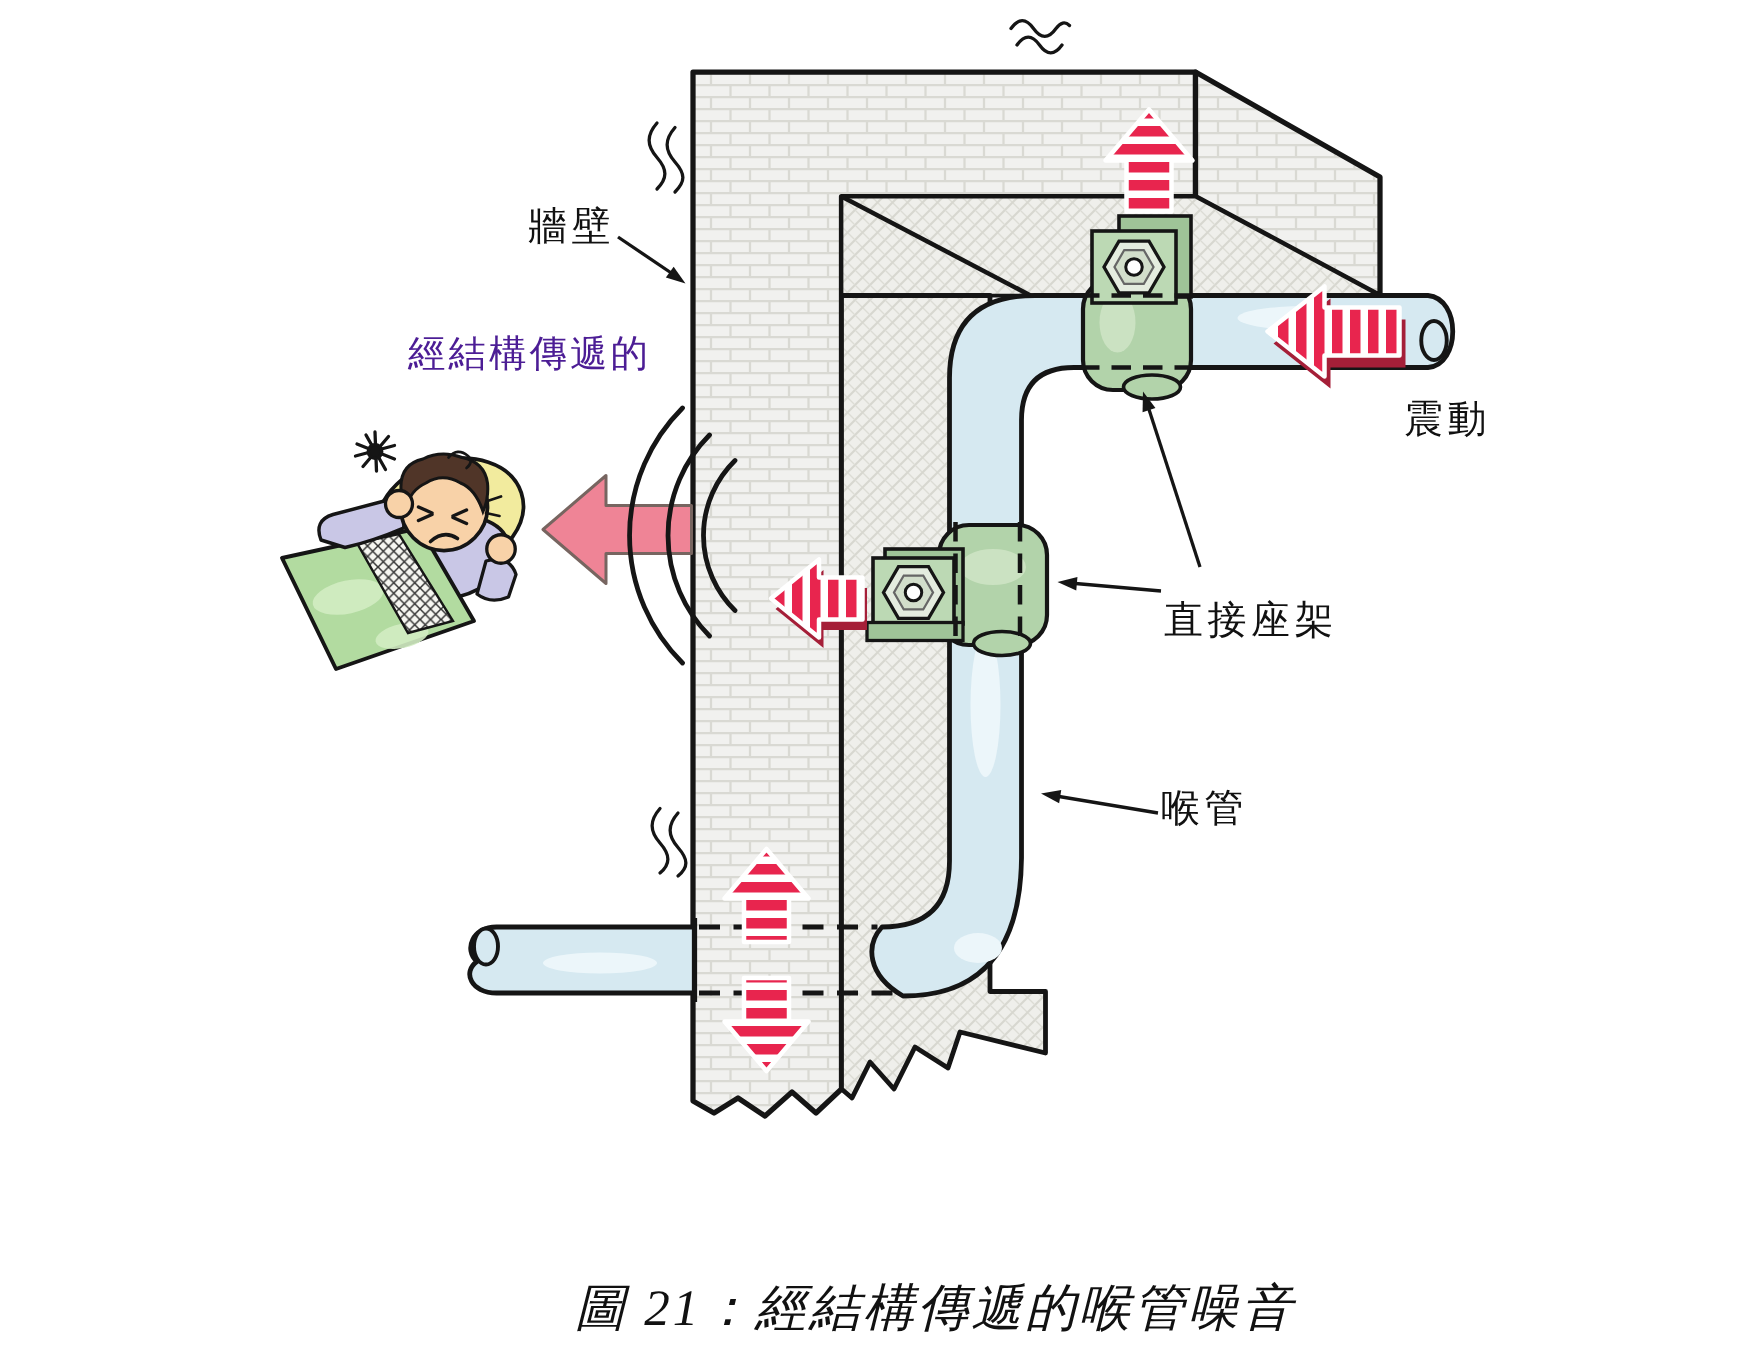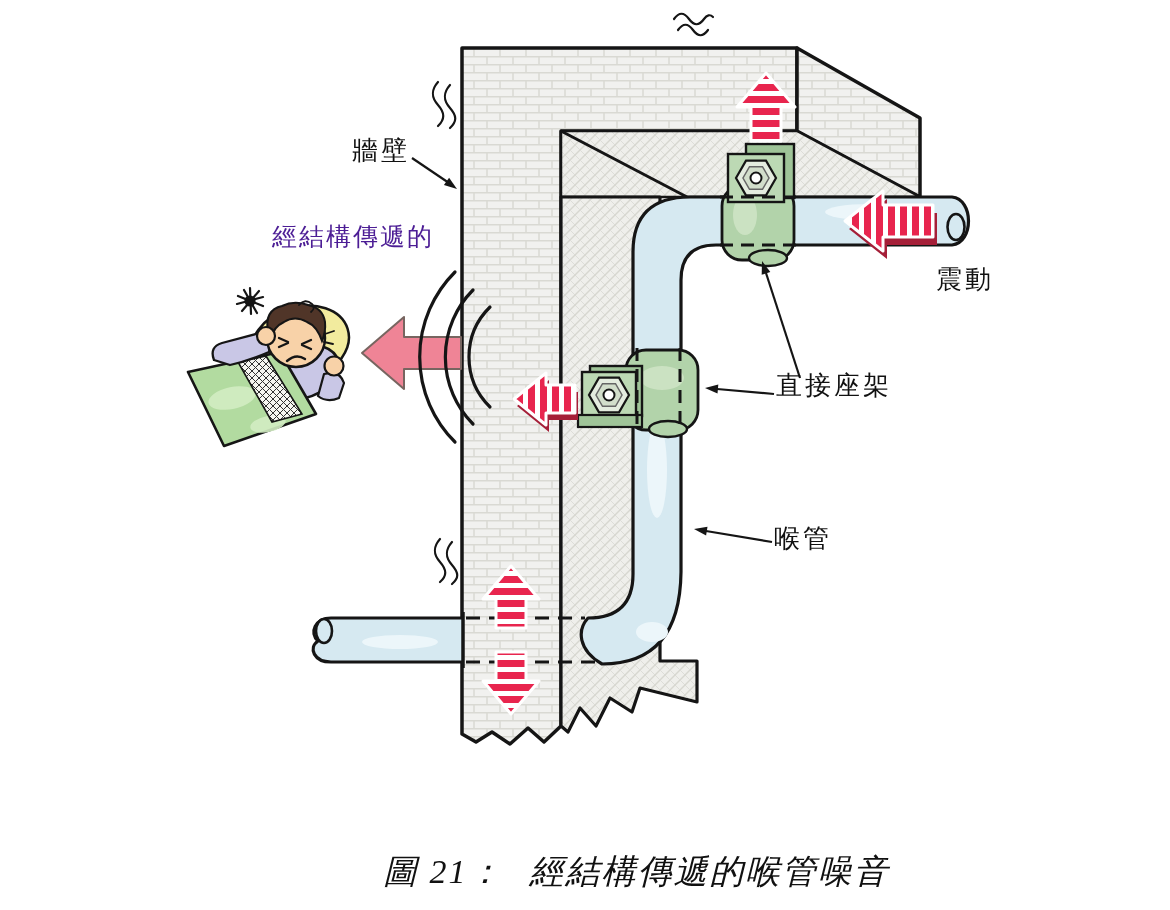--- a/index.html
+++ b/index.html
@@ -3,21 +3,21 @@
 <meta charset="utf-8">
 <style>
   html,body{margin:0;padding:0;background:#ffffff;}
   .stage{position:relative;width:1170px;height:910px;background:#fff;overflow:hidden;
          font-family:"Liberation Serif","DejaVu Serif",serif;}
   .stage svg{position:absolute;left:0;top:0;}
   .lbl{position:absolute;color:#111;font-size:26px;letter-spacing:3px;white-space:nowrap;}
   .lbl-noise{position:absolute;left:258px;top:222px;width:190px;text-align:center;
              font-size:25px;letter-spacing:2px;line-height:30px;color:#4c1d95;}
   .caption{position:absolute;left:383px;top:849px;font-size:34px;font-style:italic;
-           color:#111;display:flex;gap:26px;letter-spacing:2px;white-space:nowrap;}
+           color:#111;display:flex;letter-spacing:2px;white-space:nowrap;}
 </style>
 </head>
 <body>
 
 <div class="stage">
 
 <svg width="1170" height="910" viewBox="0 0 1170 910">
   <defs>
     <pattern id="brick" width="26" height="16" patternUnits="userSpaceOnUse">
       <rect width="26" height="16" style="fill:var(--c-brick_bg,#f1f1ef)"></rect>
@@ -184,21 +184,21 @@
       <polygon points="694,529 707.5,526.7 706.1,535.5" stroke="none"></polygon>
     </g>
   </g>
 </svg>
 
 <div class="lbl" style="left:352px;top:133px;text-align:right;">牆壁</div>
 <div class="lbl-noise">
   <div>經結構傳遞的</div>
 </div>
 <div class="lbl" style="left:906px;top:262px;margin-left:30px;">震動</div>
-<div class="lbl" style="left:776px;top:368px;font-family:Liberation Serif, serif;">直接座架</div>
+<div class="lbl" style="left:776px;top:396px;font-family:Liberation Serif, serif;">直接座架</div>
 <div class="lbl" style="left:774px;top:521px;">喉管</div>
 
 <div class="caption">
   <span>圖 21：</span>
   <span>經結構傳遞的喉管噪音</span>
 </div>
 
 </div>
 
 </body></html>

